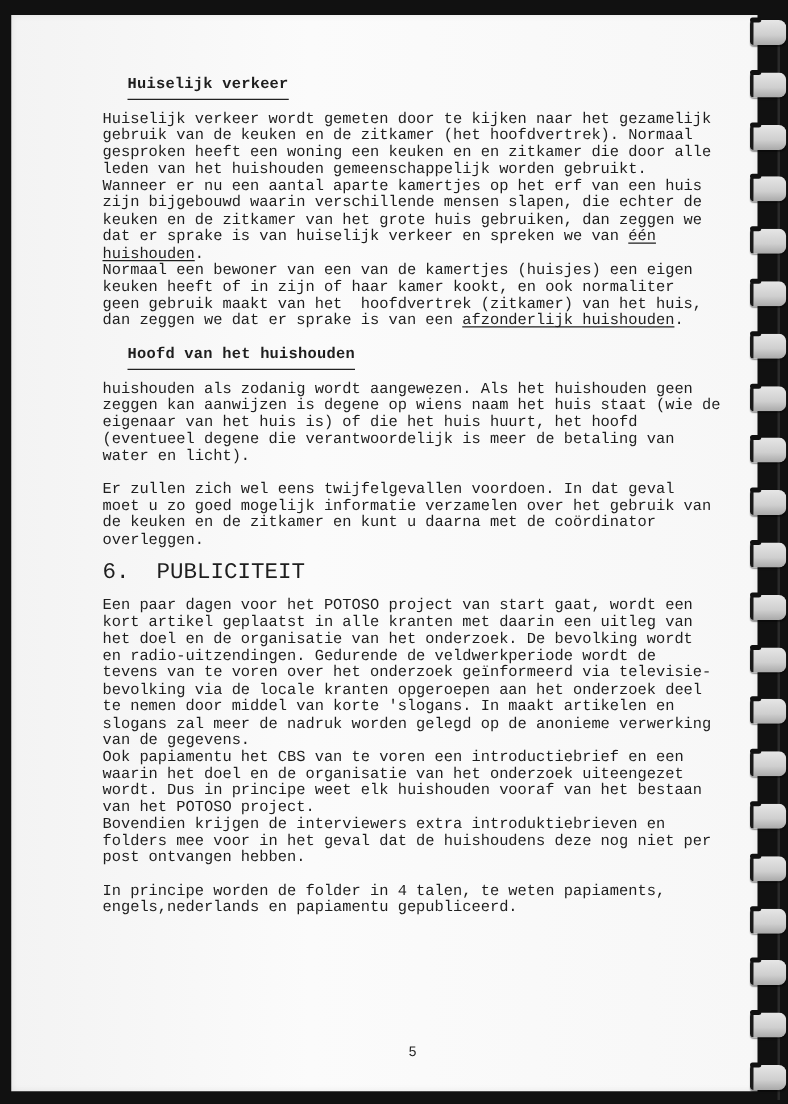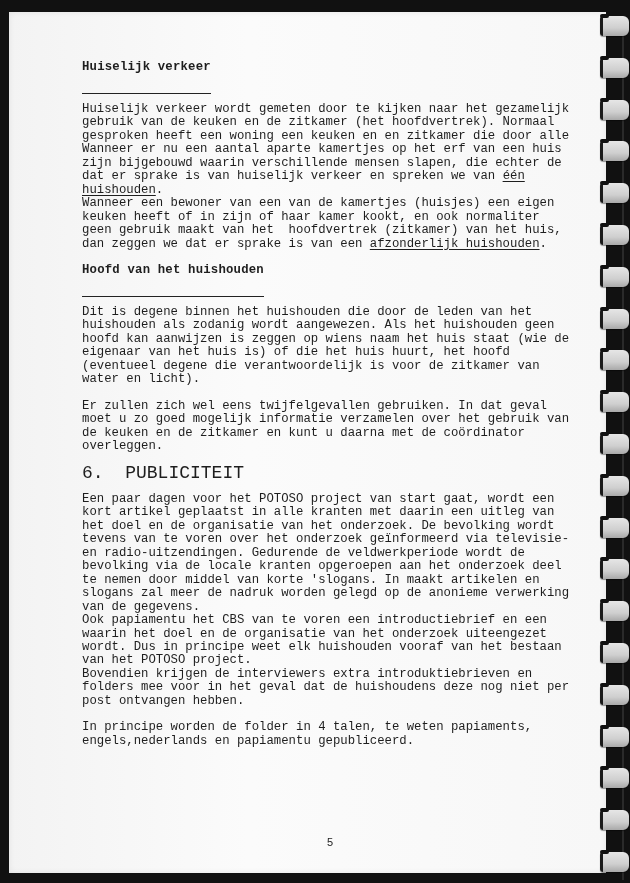--- a/index.html
+++ b/index.html
@@ -27,21 +27,22 @@
   }
   .content p, .content h2 { margin: 0; }
   .line { white-space: pre; display: block; }
   h2.heading {
     font-size: 12.3px;
     font-weight: bold;
     letter-spacing: 0.2px;
     display: inline-block;
     border-bottom: 1.4px solid #222;
     line-height: 13px;
-    padding-bottom: 19px;
+    padding-bottom: 5px;
+    margin-left: 20px;
   }
   h2.section {
     font-size: 18px; font-weight: normal;
     line-height: 13.45px;
   }
   .u { text-decoration: underline; text-underline-offset: 2px; }
   .gap-h { height: 9px; }
   .gap-p { height: 13px; }
   .gap-s { height: 13px; }
   .page-number {
@@ -75,62 +76,63 @@
 <div class="page">
   <div class="content">
 
     
     <h2 class="heading">Huiselijk verkeer</h2>
     <div class="gap-h"></div>
     <p>
       <span class="line">Huiselijk verkeer wordt gemeten door te kijken naar het gezamelijk</span>
       <span class="line">gebruik van de keuken en de zitkamer (het hoofdvertrek). Normaal</span>
       <span class="line">gesproken heeft een woning een keuken en en zitkamer die door alle</span>
+      <span class="line">leden van het huishouden gemeenschappelijk worden gebruikt.</span>
       <span class="line">Wanneer er nu een aantal aparte kamertjes op het erf van een huis</span>
       <span class="line">zijn bijgebouwd waarin verschillende mensen slapen, die echter de</span>
+      <span class="line">keuken en de zitkamer van het grote huis gebruiken, dan zeggen we</span>
       <span class="line"><span>dat er sprake is van huiselijk verkeer en spreken we van </span><span class="u">één</span></span>
       <span class="line"><span class="u">huishouden</span><span>.</span></span>
-      <span class="line">Wanneer een bewoner van een van de kamertjes (huisjes) een eigen</span>
+      <span class="line">Normaal een bewoner van een van de kamertjes (huisjes) een eigen</span>
       <span class="line">keuken heeft of in zijn of haar kamer kookt, en ook normaliter</span>
       <span class="line">geen gebruik maakt van het  hoofdvertrek (zitkamer) van het huis,</span>
       <span class="line"><span>dan zeggen we dat er sprake is van een </span><span class="u">afzonderlijk huishouden</span><span>.</span></span>
     </p>
 
     <div class="gap-s"></div>
 
     
     <h2 class="heading">Hoofd van het huishouden</h2>
     <div class="gap-h"></div>
     <p>
-      <span class="line">Dit is degene binnen het huishouden die door de leden van het</span>
       <span class="line">huishouden als zodanig wordt aangewezen. Als het huishouden geen</span>
-      <span class="line">hoofd kan aanwijzen is zeggen op wiens naam het huis staat (wie de</span>
+      <span class="line">zeggen kan aanwijzen is degene op wiens naam het huis staat (wie de</span>
       <span class="line">eigenaar van het huis is) of die het huis huurt, het hoofd</span>
-      <span class="line">(eventueel degene die verantwoordelijk is voor de zitkamer van</span>
+      <span class="line">(eventueel degene die verantwoordelijk is meer de betaling van</span>
       <span class="line">water en licht).</span>
     </p>
     <div class="gap-p"></div>
     <p>
-      <span class="line">Er zullen zich wel eens twijfelgevallen gebruiken. In dat geval</span>
+      <span class="line">Er zullen zich wel eens twijfelgevallen voordoen. In dat geval</span>
       <span class="line">moet u zo goed mogelijk informatie verzamelen over het gebruik van</span>
       <span class="line">de keuken en de zitkamer en kunt u daarna met de coördinator</span>
       <span class="line">overleggen.</span>
     </p>
 
     <div class="gap-s"></div>
 
     
     <h2 class="section line">6.  PUBLICITEIT</h2>
     <div class="gap-p"></div>
     <p>
       <span class="line">Een paar dagen voor het POTOSO project van start gaat, wordt een</span>
       <span class="line">kort artikel geplaatst in alle kranten met daarin een uitleg van</span>
       <span class="line">het doel en de organisatie van het onderzoek. De bevolking wordt</span>
+      <span class="line">en radio-uitzendingen. Gedurende de veldwerkperiode wordt de</span>
       <span class="line">tevens van te voren over het onderzoek geïnformeerd via televisie-</span>
-      <span class="line">en radio-uitzendingen. Gedurende de veldwerkperiode wordt de</span>
       <span class="line">bevolking via de locale kranten opgeroepen aan het onderzoek deel</span>
       <span class="line">te nemen door middel van korte 'slogans. In maakt artikelen en</span>
       <span class="line">slogans zal meer de nadruk worden gelegd op de anonieme verwerking</span>
       <span class="line">van de gegevens.</span>
       <span class="line">Ook papiamentu het CBS van te voren een introductiebrief en een</span>
       <span class="line">waarin het doel en de organisatie van het onderzoek uiteengezet</span>
       <span class="line">wordt. Dus in principe weet elk huishouden vooraf van het bestaan</span>
       <span class="line">van het POTOSO project.</span>
       <span class="line">Bovendien krijgen de interviewers extra introduktiebrieven en</span>
       <span class="line">folders mee voor in het geval dat de huishoudens deze nog niet per</span>

